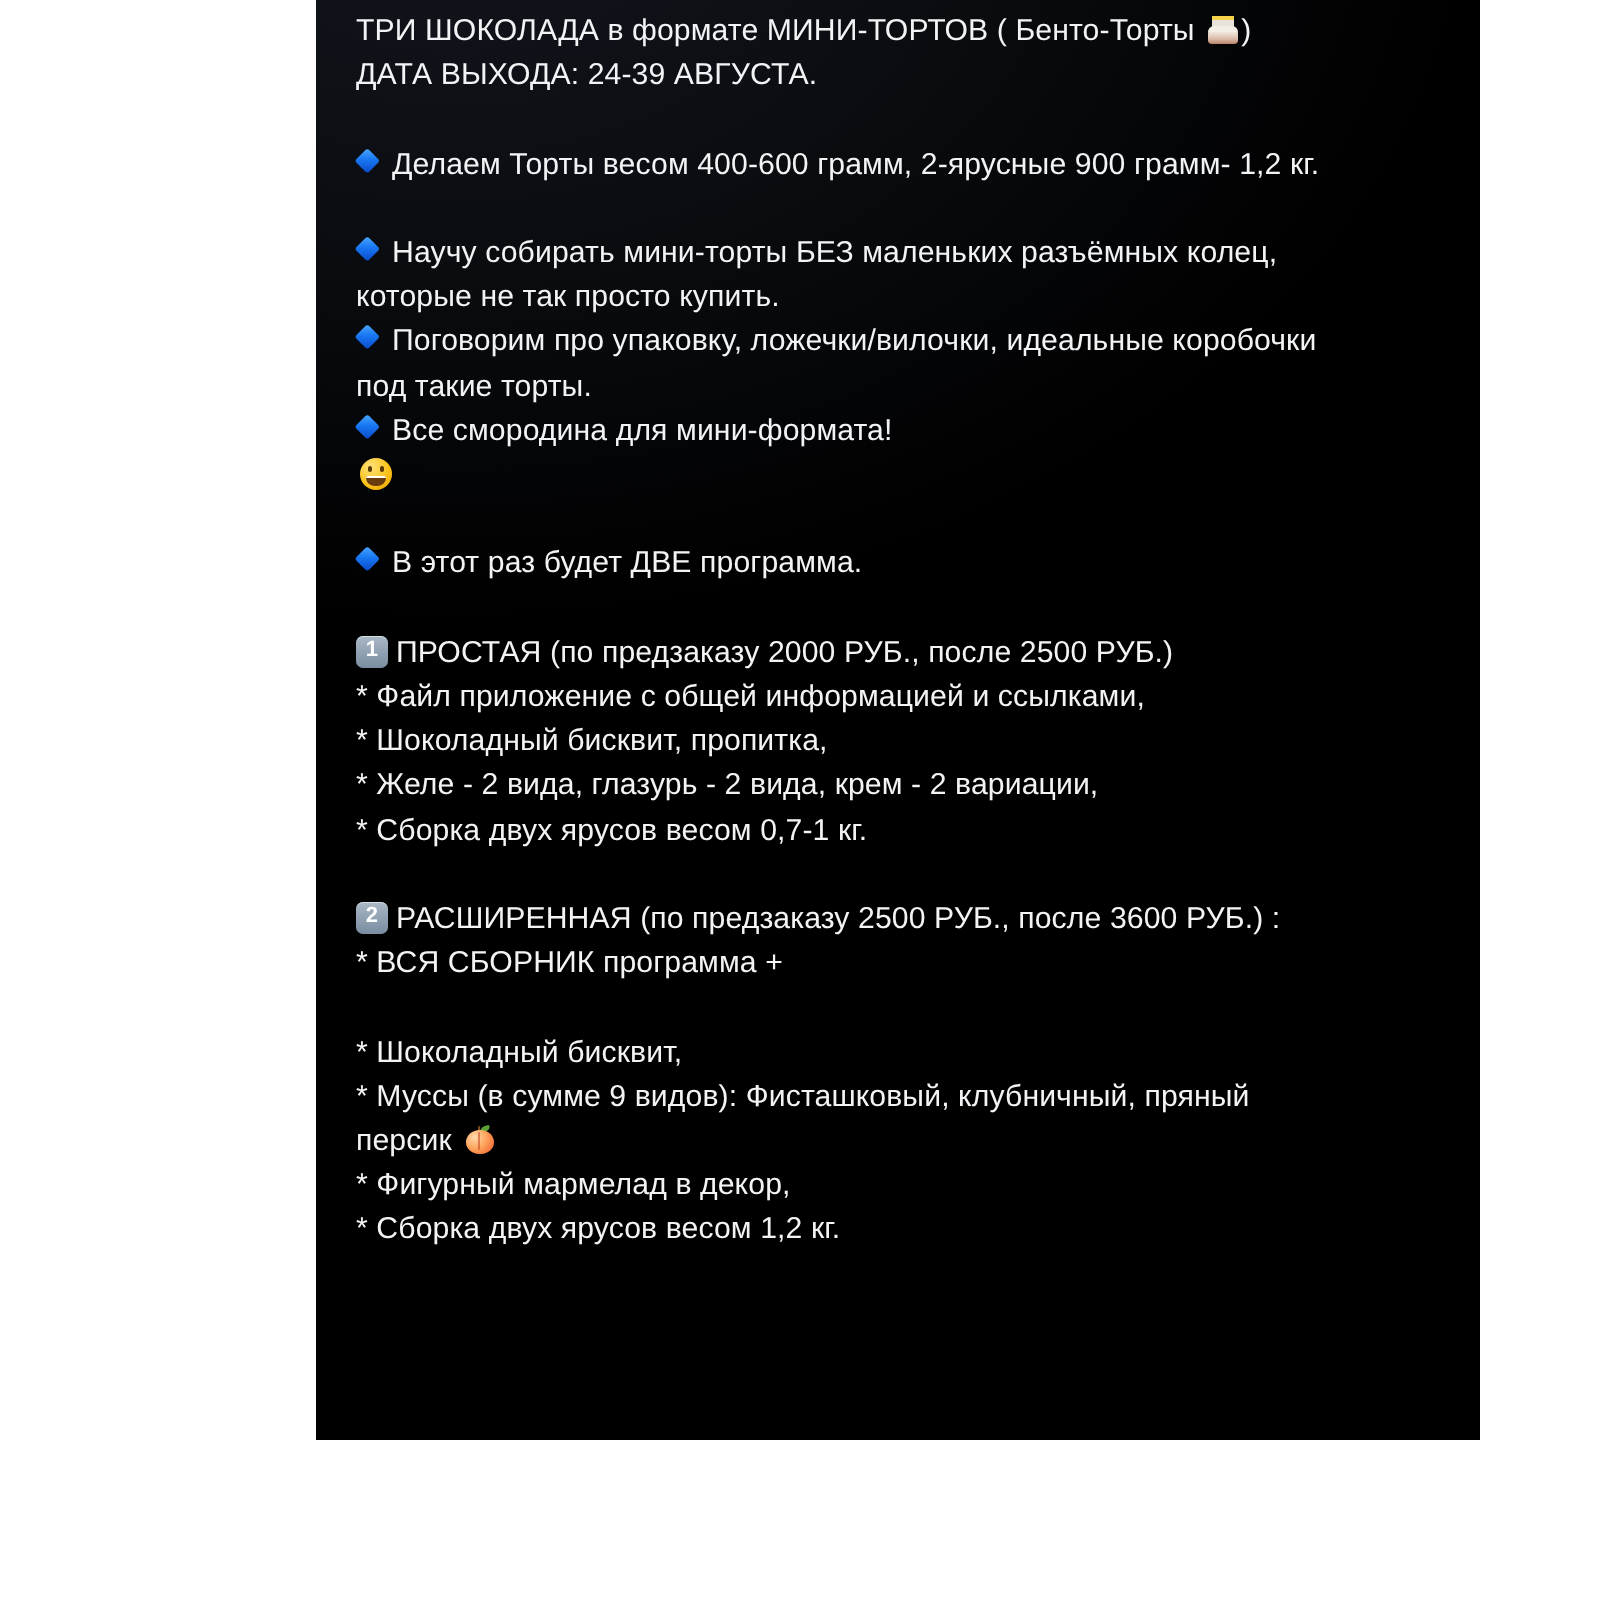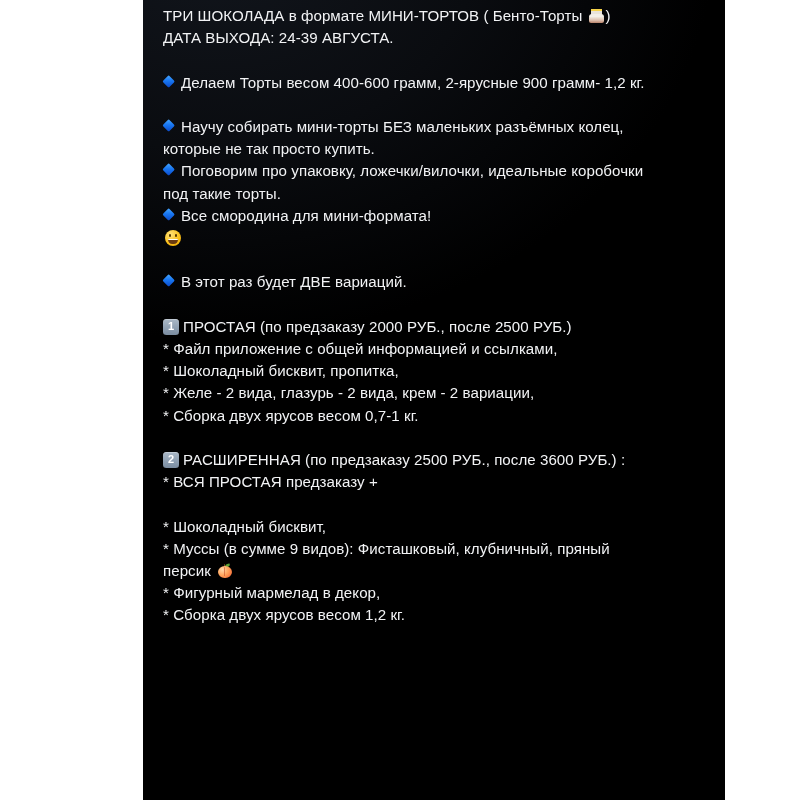--- a/index.html
+++ b/index.html
@@ -14,24 +14,24 @@
   #screen {
     position: relative;
     width: 800px;
     height: 800px;
     background: #ffffff;
   }
 
   
   #post-panel {
     position: absolute;
-    left: 143px;
+    left: 158px;
     top: 0;
     width: 582px;
-    height: 800px;
+    height: 720px;
     background:
       radial-gradient(120% 70% at 12% -8%, #12161d 0%, #0a0c10 38%, #000000 72%),
       #000000;
     overflow: hidden;
   }
 
   #post-body {
     position: absolute;
     left: 20px;
     top: 5px;
@@ -262,30 +262,30 @@
         <div class="para"><span>ТРИ ШОКОЛАДА в формате МИНИ-ТОРТОВ ( Бенто-Торты </span><span class="ico ico-cake"><span class="candles"></span><span class="frosting"></span><span class="body"></span></span><span>)</span></div>
         <div class="para"><span>ДАТА ВЫХОДА: 24-39 АВГУСТА.</span></div>
         <div class="spacer"></div>
         <div class="para"><span class="ico ico-diamond"></span><span>Делаем Торты весом 400-600 грамм, 2-ярусные 900 грамм- 1,2 кг.</span></div>
         <div class="spacer"></div>
         <div class="para"><span class="ico ico-diamond"></span><span>Научу собирать мини-торты БЕЗ маленьких разъёмных колец, которые не так просто купить.</span></div>
         <div class="para"><span class="ico ico-diamond"></span><span>Поговорим про упаковку, ложечки/вилочки, идеальные коробочки под такие торты.</span></div>
         <div class="para"><span class="ico ico-diamond"></span><span>Все смородина для мини-формата!</span></div>
         <div class="para"><span class="ico ico-grin"><span class="eye l"></span><span class="eye r"></span><span class="mouth"></span></span></div>
         <div class="spacer"></div>
-        <div class="para"><span class="ico ico-diamond"></span><span>В этот раз будет ДВЕ вариаций.</span></div>
+        <div class="para"><span class="ico ico-diamond"></span><span>В этот раз будет ДВЕ программа.</span></div>
         <div class="spacer"></div>
         <div class="para"><span class="ico ico-keycap"><span>1</span></span><span>ПРОСТАЯ (по предзаказу 2000 РУБ., после 2500 РУБ.)</span></div>
         <div class="para"><span>* Файл приложение с общей информацией и ссылками,</span></div>
         <div class="para"><span>* Шоколадный бисквит, пропитка,</span></div>
         <div class="para"><span>* Желе - 2 вида, глазурь - 2 вида, крем - 2 вариации,</span></div>
         <div class="para"><span>* Сборка двух ярусов весом 0,7-1 кг.</span></div>
         <div class="spacer"></div>
         <div class="para"><span class="ico ico-keycap"><span>2</span></span><span>РАСШИРЕННАЯ (по предзаказу 2500 РУБ., после 3600 РУБ.) :</span></div>
-        <div class="para"><span>* ВСЯ ПРОСТАЯ предзаказу +</span></div>
+        <div class="para"><span>* ВСЯ СБОРНИК программа +</span></div>
         <div class="spacer"></div>
         <div class="para"><span>* Шоколадный бисквит,</span></div>
         <div class="para"><span>* Муссы (в сумме 9 видов): Фисташковый, клубничный, пряный персик </span><span class="ico ico-peach"><span class="leaf"></span><span class="stem"></span><span class="fruit"></span><span class="cleft"></span></span></div>
         <div class="para"><span>* Фигурный мармелад в декор,</span></div>
         <div class="para"><span>* Сборка двух ярусов весом 1,2 кг.</span></div>
       </div>
   </div>
 </div>
 
 </body></html>

